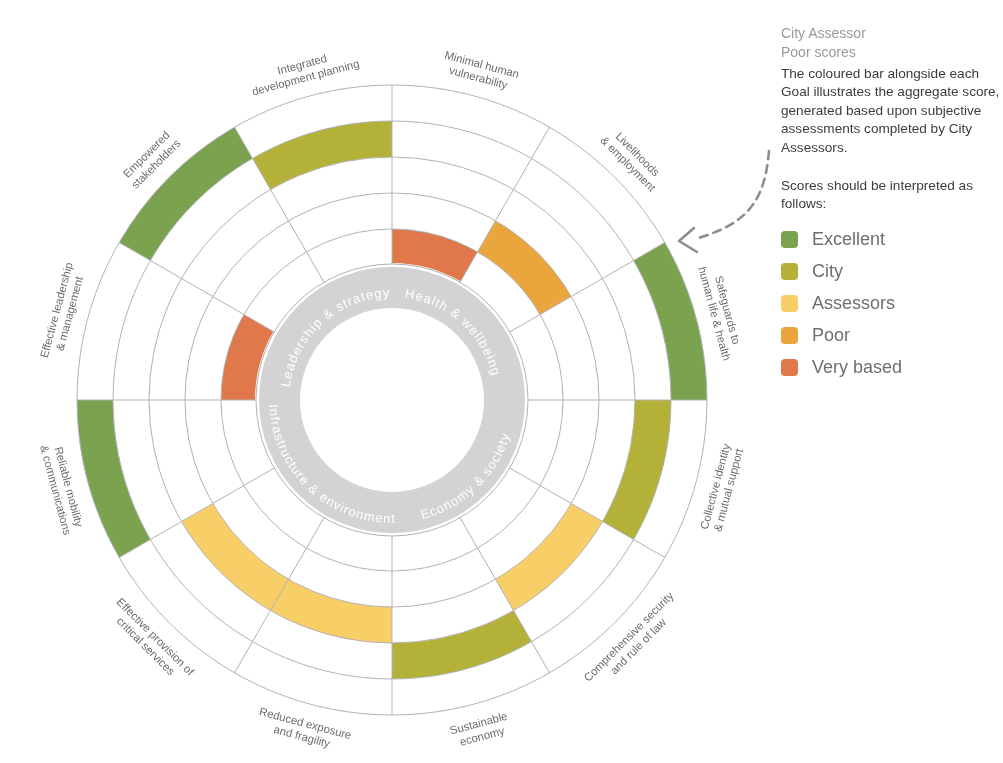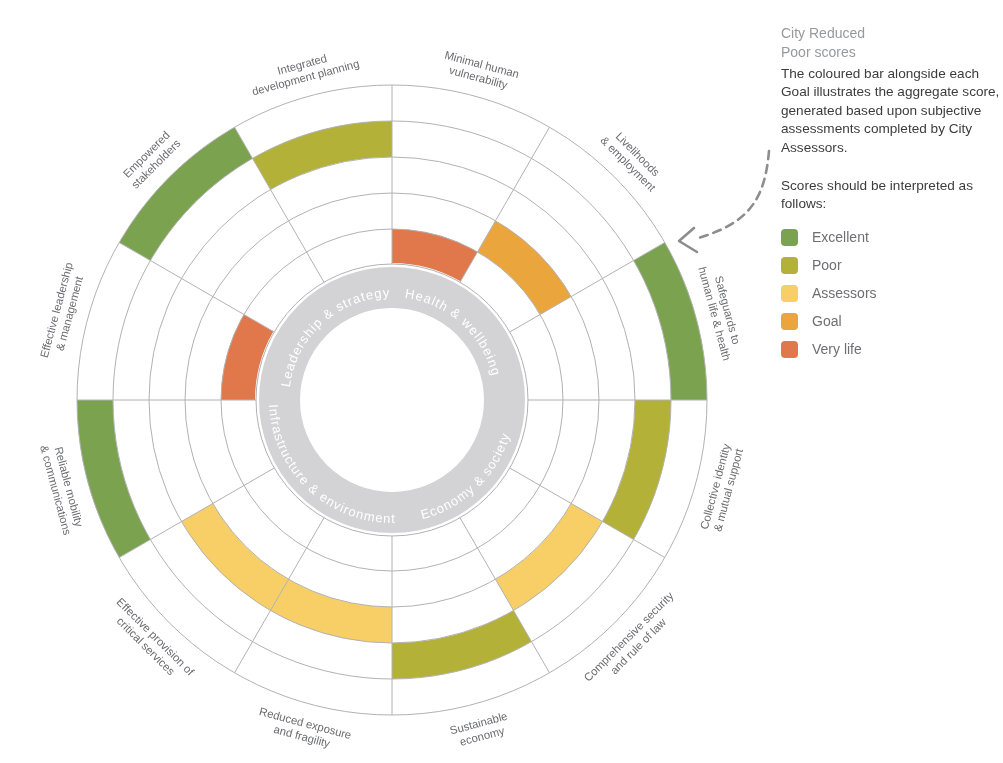--- a/index.html
+++ b/index.html
@@ -6,21 +6,21 @@
   #stage{position:relative;width:1003px;height:763px;background:#ffffff;overflow:hidden;
          font-family:"Liberation Sans","DejaVu Sans",sans-serif;}
   #wheel{position:absolute;left:0;top:0;}
   .panel{position:absolute;left:781px;top:24px;width:226px;}
   .panel-title{margin:0;font-size:14px;line-height:1.34;color:#97999C;}
   .panel-desc{margin:3px 0 0 0;font-size:13.6px;line-height:1.37;color:#3C3C3E;}
   .panel-note{margin:19px 0 0 0;font-size:13.6px;line-height:1.37;color:#3C3C3E;}
   .legend{list-style:none;margin:15px 0 0 0;padding:0;}
   .legend li{display:flex;align-items:center;margin-bottom:11px;}
   .swatch{width:17px;height:17px;border-radius:4px;flex:0 0 17px;margin-right:14px;}
-  .legend-label{font-size:14px;color:#6E6F72;}
+  .legend-label{font-size:18px;color:#6E6F72;}
   svg text{font-family:"Liberation Sans","DejaVu Sans",sans-serif;}
 </style>
 </head>
 <body>
 
 <div id="stage">
 
   <svg id="wheel" width="790" height="763" viewBox="0 0 790 763">
 
     <path d="M769 151 C765 198 750 223 698 238" fill="none" stroke="#8D8D8F" stroke-width="2.6" stroke-dasharray="8 6" stroke-linecap="round"></path>
@@ -75,41 +75,41 @@
       <text transform="translate(303.74270562004057 729.3807067645723) rotate(15)" text-anchor="middle" font-size="11.3" fill="#6B6C6F"><tspan x="0" dy="-2.5">Reduced exposure</tspan><tspan x="0" dy="13.5">and fragility</tspan></text>
       <text transform="translate(150.8765876153873 641.1234123846127) rotate(45)" text-anchor="middle" font-size="11.3" fill="#6B6C6F"><tspan x="0" dy="-2.5">Effective provision of</tspan><tspan x="0" dy="13.5">critical services</tspan></text>
       <text transform="translate(62.61929323542773 488.25729437995955) rotate(75)" text-anchor="middle" font-size="11.3" fill="#6B6C6F"><tspan x="0" dy="-2.5">Reliable mobility</tspan><tspan x="0" dy="13.5">&amp; communications</tspan></text>
       <text transform="translate(62.61929323542773 311.7427056200403) rotate(285)" text-anchor="middle" font-size="11.3" fill="#6B6C6F"><tspan x="0" dy="-2.5">Effective leadership</tspan><tspan x="0" dy="13.5">&amp; management</tspan></text>
       <text transform="translate(150.87658761538725 158.87658761538736) rotate(315)" text-anchor="middle" font-size="11.3" fill="#6B6C6F"><tspan x="0" dy="-2.5">Empowered</tspan><tspan x="0" dy="13.5">stakeholders</tspan></text>
       <text transform="translate(303.74270562004045 70.61929323542773) rotate(345)" text-anchor="middle" font-size="11.3" fill="#6B6C6F"><tspan x="0" dy="-2.5">Integrated</tspan><tspan x="0" dy="13.5">development planning</tspan></text>
     </svg>
 
   <div class="panel">
     <p class="panel-title">
-      <span>City Reduced</span><br>
+      <span>City Assessor</span><br>
       <span>Poor scores</span>
     </p>
     <p class="panel-desc">The coloured bar alongside each Goal illustrates the aggregate score, generated based upon subjective assessments completed by City Assessors.</p>
     <p class="panel-note">Scores should be interpreted as follows:</p>
     <ul class="legend">
       <li>
         <span class="swatch" style="background: rgb(123, 162, 79);"></span>
         <span class="legend-label">Excellent</span>
       </li>
       <li>
         <span class="swatch" style="background: rgb(179, 177, 56);"></span>
-        <span class="legend-label">Poor</span>
+        <span class="legend-label">City</span>
       </li>
       <li>
         <span class="swatch" style="background: rgb(247, 207, 102);"></span>
         <span class="legend-label">Assessors</span>
       </li>
       <li>
         <span class="swatch" style="background: rgb(234, 165, 61);"></span>
-        <span class="legend-label">Goal</span>
+        <span class="legend-label">Poor</span>
       </li>
       <li>
         <span class="swatch" style="background: rgb(224, 120, 75);"></span>
-        <span class="legend-label">Very life</span>
+        <span class="legend-label">Very based</span>
       </li>
     </ul>
   </div>
 </div>
 
 </body></html>

